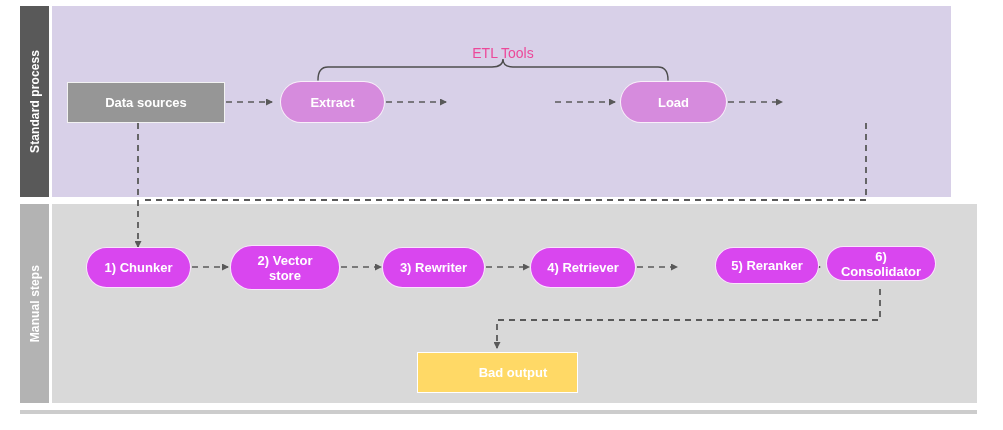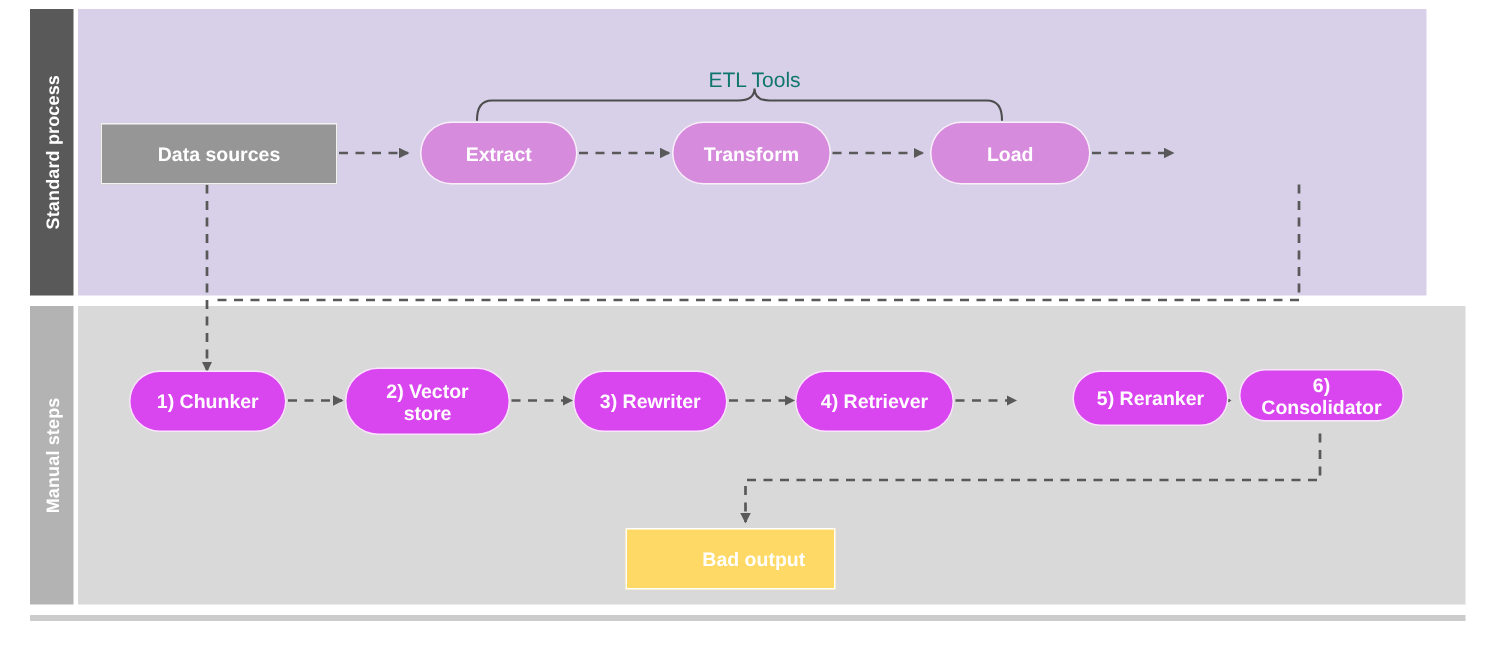--- a/index.html
+++ b/index.html
@@ -73,21 +73,21 @@
     width: 1003px; height: 430px;
     pointer-events: none;
   }
 
   
   #etl-label {
     position: absolute;
     left: 430px; top: 45px;
     width: 146px;
     text-align: center;
-    color: #0f766e;
+    color: #ec4899;
     font-size: 14px;
     font-weight: normal;
   }
 </style>
 </head>
 <body>
 
 <div id="canvas">
 
   <div class="lane-header" id="lane-top-header">
@@ -136,23 +136,20 @@
   <div id="etl-label">ETL Tools</div>
 
   <div class="node rect grey-rect" style="left:67px;  top:82px;  width:158px; height:41px;">
     <span>Data sources</span>
   </div>
 
   <div class="node pill pink-pill" style="left:280px; top:81px;  width:105px; height:42px;">
     <span>Extract</span>
   </div>
 
-  <div class="node pill pink-pill" style="left:448px; top:81px;  width:106px; height:42px;">
-    <span>Transform</span>
-  </div>
 
   <div class="node pill pink-pill" style="left:620px; top:81px;  width:107px; height:42px;">
     <span>Load</span>
   </div>
 
 
   <div class="node pill grey-pill" style="left:86px;  top:247px; width:105px; height:41px;">
     <span>1) Chunker</span>
   </div>
 
@@ -169,17 +166,17 @@
   </div>
 
   <div class="node pill grey-pill" style="left:715px; top:247px; width:104px; height:37px;">
     <span>5) Reranker</span>
   </div>
 
   <div class="node pill grey-pill" style="left:826px; top:246px; width:110px; height:35px; padding:0 10px;">
     <span>6) Consolidator</span>
   </div>
 
-  <div class="node rect yellow-rect" style="left:417px; top:352px; width:140px; height:41px;padding-left:31px;">
+  <div class="node rect yellow-rect" style="left:417px; top:352px; width:161px; height:41px;padding-left:31px;">
     <span>Bad output</span>
   </div>
 
 </div>
 
 </body></html>

